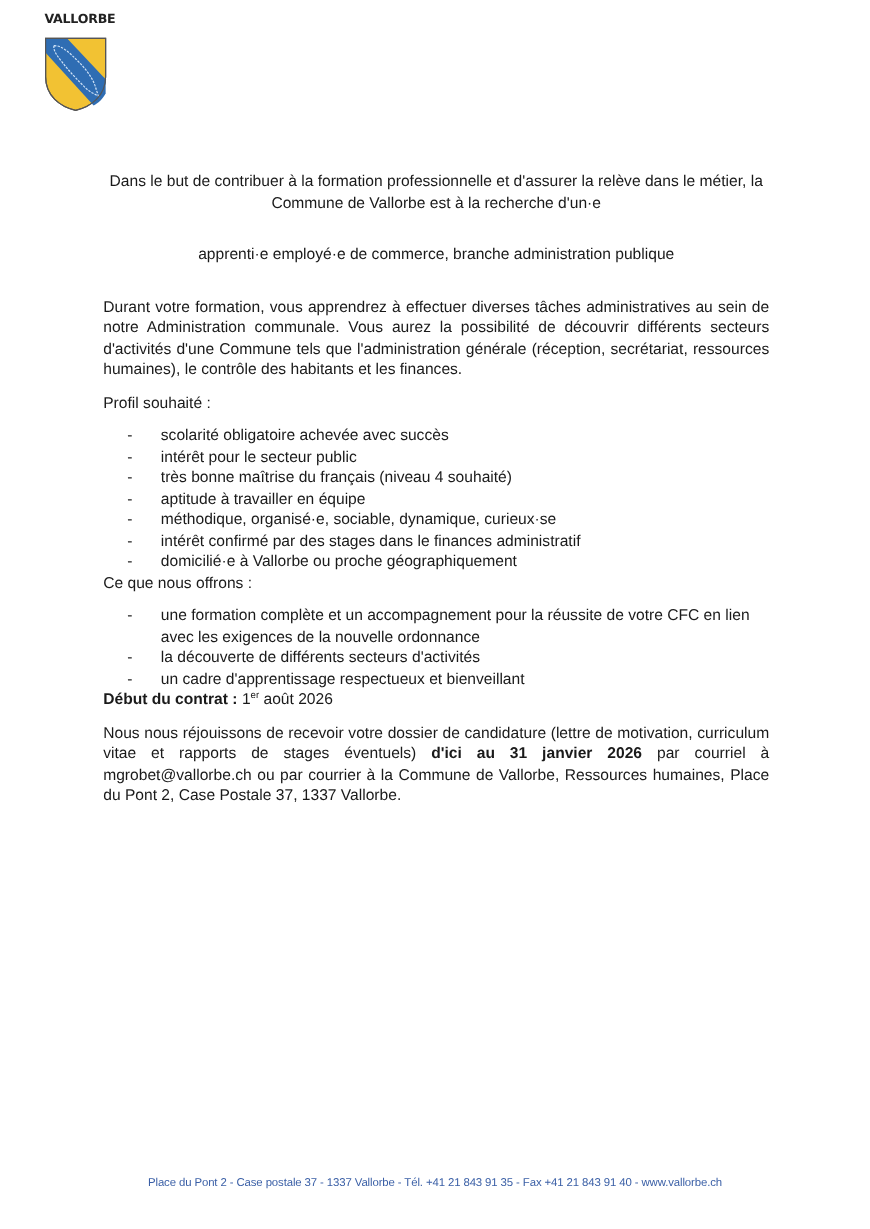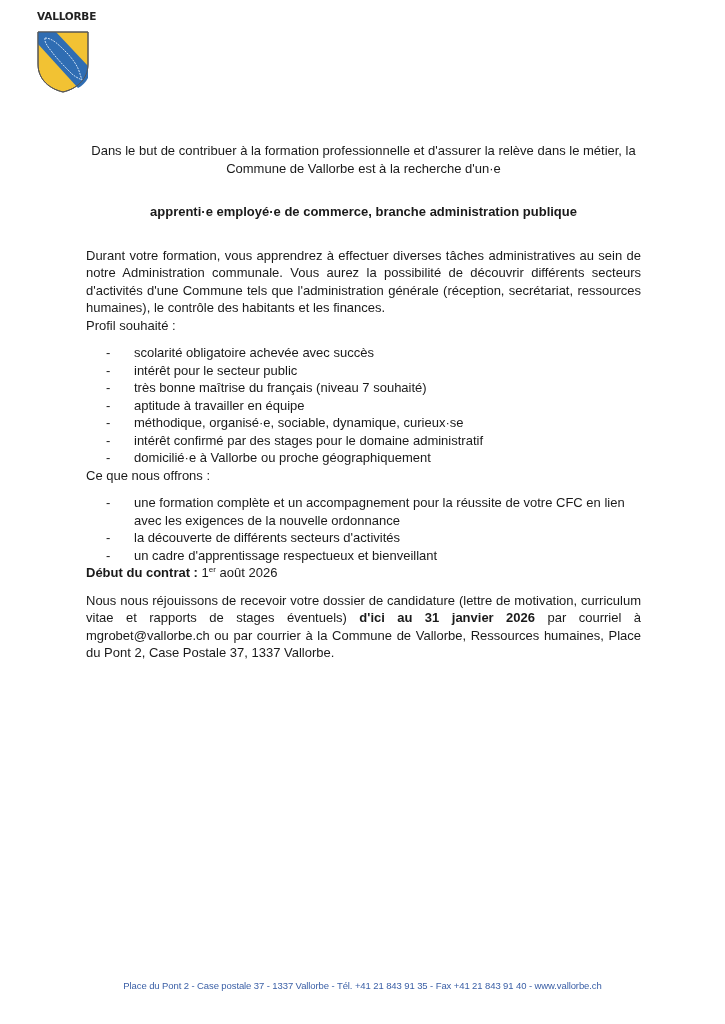--- a/index.html
+++ b/index.html
@@ -12,22 +12,22 @@
       font-family: "DejaVu Sans", sans-serif; font-weight: bold; font-size: 10.5px;
       letter-spacing: -0.2px; color: #222; text-align: center; margin-bottom: 8px;
     }
     .crest { display: block; margin-left: -1px; }
     .content {
       position: absolute; left: 86px; top: 142px; width: 555px;
       font-size: 13px; line-height: 17.5px;
     }
     .p { margin: 0; text-align: justify; }
     .intro { margin-bottom: 26px; text-align: center; }
-    .job-title { text-align: center; font-weight: bold; margin-bottom: 26px; font-size: 13px; }
-    .desc { }
+    .job-title { text-align: center; font-weight: normal; margin-bottom: 26px; font-size: 13px; }
+    .desc { margin-bottom: 10px; }
     .section-heading { font-weight: normal; margin: 0 0 10px 0; }
     ul.dash { list-style: none; margin: 0; padding: 0; }
     ul.dash li { position: relative; padding-left: 48px; }
     ul.dash li .dash-mark { position: absolute; left: 20px; top: 0; }
     .profile-list { margin-bottom: 32px; }
     .offers-list li { padding-left: 42px; }
     .offers-list li .dash-mark { left: 20px; }
     .offers-list { margin-bottom: 29px; }
     .contract { margin-bottom: 10px; }
     .contract sup { font-size: 8px; vertical-align: 5px; line-height: 0; }
@@ -53,24 +53,24 @@
   <p class="p intro">Dans le but de contribuer à la formation professionnelle et d'assurer la relève dans le métier, la Commune de Vallorbe est à la recherche d'un·e</p>
 
   <div class="job-title">apprenti·e employé·e de commerce, branche administration publique</div>
 
   <p class="p desc">Durant votre formation, vous apprendrez à effectuer diverses tâches administratives au sein de notre Administration communale. Vous aurez la possibilité de découvrir différents secteurs d'activités d'une Commune tels que l'administration générale (réception, secrétariat, ressources humaines), le contrôle des habitants et les finances.</p>
 
   <div class="section-heading">Profil souhaité :</div>
   <ul class="dash profile-list">
     <li><span class="dash-mark">-</span><span>scolarité obligatoire achevée avec succès</span></li>
     <li><span class="dash-mark">-</span><span>intérêt pour le secteur public</span></li>
-    <li><span class="dash-mark">-</span><span>très bonne maîtrise du français (niveau 7 souhaité)</span></li>
+    <li><span class="dash-mark">-</span><span>très bonne maîtrise du français (niveau 4 souhaité)</span></li>
     <li><span class="dash-mark">-</span><span>aptitude à travailler en équipe</span></li>
     <li><span class="dash-mark">-</span><span>méthodique, organisé·e, sociable, dynamique, curieux·se</span></li>
-    <li><span class="dash-mark">-</span><span>intérêt confirmé par des stages pour le domaine administratif</span></li>
+    <li><span class="dash-mark">-</span><span>intérêt confirmé par des stages dans le finances administratif</span></li>
     <li><span class="dash-mark">-</span><span>domicilié·e à Vallorbe ou proche géographiquement</span></li>
   </ul>
 
   <div class="section-heading">Ce que nous offrons :</div>
   <ul class="dash offers-list">
     <li><span class="dash-mark">-</span><span>une formation complète et un accompagnement pour la réussite de votre CFC en lien avec les exigences de la nouvelle ordonnance</span></li>
     <li><span class="dash-mark">-</span><span>la découverte de différents secteurs d'activités</span></li>
     <li><span class="dash-mark">-</span><span>un cadre d'apprentissage respectueux et bienveillant</span></li>
   </ul>
 

